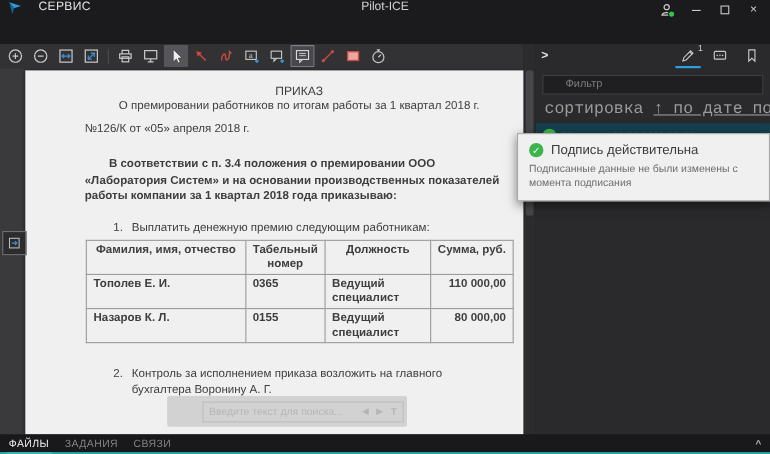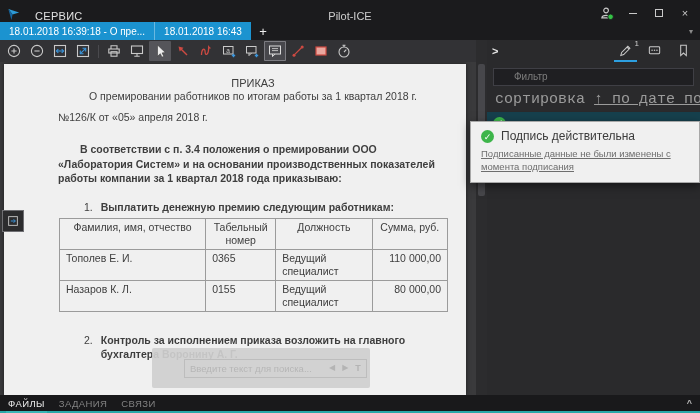--- a/index.html
+++ b/index.html
@@ -3,21 +3,21 @@
 <meta charset="utf-8">
 <style>
   * { margin:0; padding:0; box-sizing:border-box; }
   html,body { background:#000; }
   .window{
     position:relative; width:700px; height:413px; overflow:hidden;
     background:#1b1b1d; font-family:"Liberation Sans", sans-serif;
     -webkit-font-smoothing:antialiased;
   }
   
-  .titlebar{ height:22px; display:flex; align-items:flex-end; background:#1b1b1d; position:relative; }
+  .titlebar{ height:22px; display:flex; align-items:flex-start; background:#1b1b1d; position:relative; }
   .logo{ margin-left:6px; display:flex; }
   .menu-item{ margin-left:14px; font-size:11px; color:#e2e2e2; letter-spacing:.3px; }
   .app-title{ position:absolute; left:0; right:0; text-align:center; font-size:11px; color:#cfcfcf; pointer-events:none; }
   .win-controls{ margin-left:auto; display:flex; align-items:center; gap:4px; padding-right:4px; z-index:2; }
   .wbtn{ width:22px; height:18px; display:flex; align-items:center; justify-content:center; color:#c9c9c9; }
   .min-glyph{ width:8px; height:1px; background:#c9c9c9; display:block; }
   .max-glyph{ width:8px; height:8px; border:1px solid #c9c9c9; display:block; }
   .close-glyph{ font-size:11px; line-height:1; }
   
   .tabrow{ height:18px; display:flex; align-items:stretch; background:#1b1b1d; }
@@ -29,40 +29,40 @@
   .content{ position:absolute; top:40px; bottom:18px; left:0; right:0; display:flex; }
   .left-col{ width:476px; display:flex; flex-direction:column; }
   .toolbar{ height:22px; flex:none; background:#323235; display:flex; align-items:center; padding-left:3px; gap:1px; }
   .tbtn{ width:22px; height:20px; display:flex; align-items:center; justify-content:center; border-radius:1px; }
   .tbtn.active{ background:#55555a; }
   .tbtn.active-outline{ background:#47474c; box-shadow:inset 0 0 0 1px #7c7c82; }
   .tsep{ width:1px; height:13px; background:#4a4a4e; margin:0 3px; }
   .viewer{ flex:1; position:relative; background:#3a3a3c; overflow:hidden; }
   
   .page{
-    position:absolute; left:4px; top:2px; width:462px; bottom:0;
+    position:absolute; left:23px; top:2px; width:462px; bottom:0;
     background:#f0f0f0; color:#3e3e3e; padding:13px 18px 0 54px;
     box-shadow:0 0 4px rgba(0,0,0,.5);
   }
   .doc-title{ text-align:center; font-size:11px; }
   .doc-subtitle{ text-align:center; font-size:10.5px; margin-top:1px; }
   .doc-number{ font-size:10.5px; margin-top:9px; }
   .doc-body{ font-size:10.5px; line-height:14.5px; margin-top:19px; text-indent:22px;font-weight:bold; }
   .doc-li{ display:flex; gap:8px; font-size:10.5px; margin-left:26px; margin-top:14px; line-height:14px; }
-  .doc-li .li-text{ max-width:330px;font-weight:bold; }
+  .doc-li .li-text{ max-width:330px; }
   .doc-table{ border-collapse:collapse; margin-top:4px; margin-left:1px; font-size:10.5px; color:#3e3e3e; }
-  .doc-table th,.doc-table td{ border:1px solid #9b9b9b; padding:2px 6px; font-weight:normal; vertical-align:top; line-height:13px; }
+  .doc-table th,.doc-table td{ border:1px solid #9b9b9b; padding:2px 6px; font-weight:bold; vertical-align:top; line-height:13px; }
   .doc-table th{ text-align:center; }
   .doc-table .c1{ width:148px; } .doc-table .c2{ width:70px; } .doc-table .c3{ width:97px;text-align:center; } .doc-table .c4{ width:76px; }
   .doc-table td.num{ text-align:right; }
   
   .side-toggle{ position:absolute; left:2px; top:148px; width:22px; height:22px; background:#2c2c2e;
     border:1px solid #6f6f73; display:flex; align-items:center; justify-content:center; }
   
-  .search-overlay{ position:absolute; left:152px; bottom:7px; width:218px; height:40px;
+  .search-overlay{ position:absolute; left:152px; bottom:7px; width:218px; height:28px;
     background:rgba(207,207,207,.92); border-radius:2px; display:flex; align-items:center; padding:0 6px 0 32px; }
   .search-box{ flex:1; height:19px; border:1px solid #bdbdbd; display:flex; align-items:center; padding:0 5px; gap:7px; }
   .search-input{ flex:1; border:none; background:transparent; outline:none; font-size:9.5px; color:#8f8f8f;
     font-family:"Liberation Sans", sans-serif; min-width:0; }
   .search-input::placeholder{ color:#b6b6b6; }
   .search-btn{ font-size:8px; color:#b4b4b4; line-height:1; }
   .search-btn.t{ font-size:9px; font-weight:bold; }
   
   .vscroll{ width:11px; background:#2c2c2e; position:relative; flex:none; }
   .vthumb{ position:absolute; left:2px; right:2px; top:24px; height:132px; background:#47474b; border-radius:2px; }
@@ -83,21 +83,21 @@
   .sig-item{ background:#16404d; padding:4px 6px 6px; display:flex; gap:6px; align-items:flex-start; }
   .check-badge{ width:13px; height:13px; border-radius:50%; background:#3db54a; color:#fff;
     display:flex; align-items:center; justify-content:center; font-size:9px; flex:none; margin-top:1px; }
   .sig-name{ font-size:10.5px; color:#ededed; }
   .sig-status{ font-size:9.5px; color:#8ea4ad; margin-top:3px; }
   
   .sig-tooltip{ position:absolute; left:470px; top:121px; right:0; z-index:50;
     background:#f0f0f0; border:1px solid #a8a8a8; box-shadow:0 3px 9px rgba(0,0,0,.5); padding:7px 10px 8px; }
   .tt-title-row{ display:flex; align-items:center; gap:7px; }
   .tt-title{ font-size:12px; color:#3b3b3b; }
-  .tt-body{ font-size:9.5px; color:#6e6e6e; line-height:1.4; margin-top:4px; max-width:212px;text-decoration:underline; }
+  .tt-body{ font-size:9.5px; color:#6e6e6e; line-height:1.4; margin-top:4px; max-width:212px; }
   
   .bottombar{ position:absolute; left:0; right:0; bottom:0; height:18px; background:#19191b;
     border-bottom:2px solid #2ba8a8; display:flex; align-items:center; padding:0 8px; gap:14px; }
   .btab{ font-size:9.5px; letter-spacing:.4px; color:#828282; position:relative; padding:2px 0; }
   .btab.active{ color:#ececec; }
   .btab.active::after{ content:""; position:absolute; left:-2px; right:-2px; bottom:-2px; height:2px; background:#3ab6b6; }
   .expand-up{ margin-left:auto; color:#b5b5b5; font-size:9px; font-weight:bold; }
   svg{ display:block; }
 </style>
 </head>
@@ -127,26 +127,20 @@
         </span>
       <span class="wbtn">
           <span class="max-glyph"></span>
         </span>
       <span class="wbtn">
           <span class="close-glyph">×</span>
         </span>
     </span>
   </div>
 
-  <div class="tabrow">
-    <span class="doc-tab">18.01.2018 16:39:18 - О пре...</span>
-    <span class="doc-tab second">18.01.2018 16:43</span>
-    <span class="newtab">+</span>
-    <span class="tab-overflow">▾</span>
-  </div>
 
   <div class="content">
     <div class="left-col">
 
       <div class="toolbar">
         <span class="tbtn">
             <svg width="16" height="16" viewBox="0 0 16 16" fill="none" stroke="#c9c9c9" stroke-width="1.1">
               <circle cx="8" cy="8" r="5.6"></circle>
               <path d="M8 5.4v5.2M5.4 8h5.2"></path>
             </svg>

